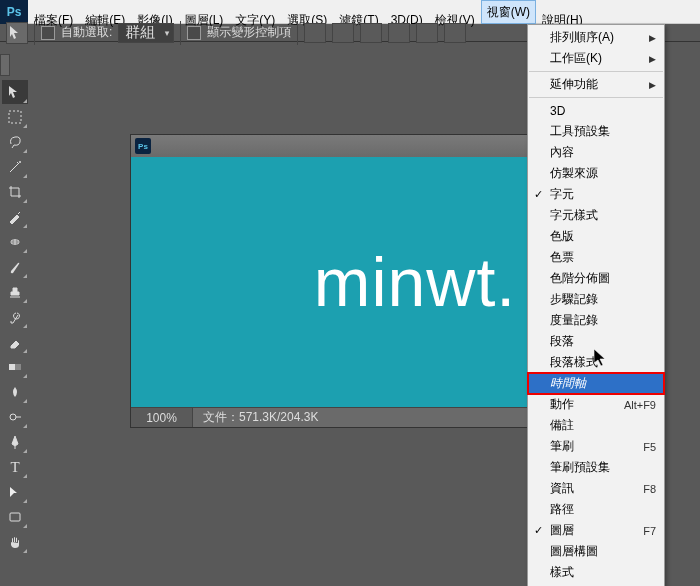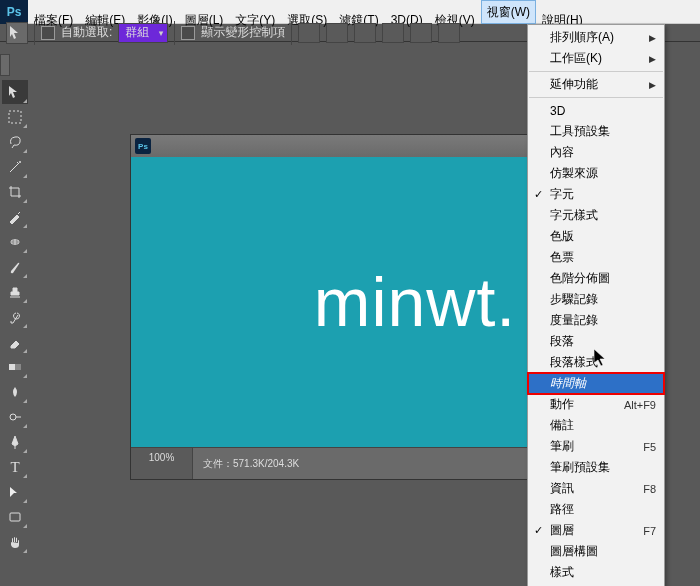--- a/index.html
+++ b/index.html
@@ -10,40 +10,40 @@
 .topbar { height: 24px; background: #f0f0f0; display: flex; align-items: center; font-size: 12px; border-bottom: 1px solid #ccc; }
 .ps-logo { width: 28px; height: 24px; background: #0a2340; color: #5bc3e8; font-weight: bold; font-size: 12px; display: flex; align-items: center; justify-content: center; }
 .menu-item { padding: 8px 6px; height: 24px; line-height: 24px; cursor: default; }
 .menu-item.active { background: #cfe5fb; border: 1px solid #7ab0e0; line-height: 22px; padding: 0 5px; }
 
 
 .options { height: 18px; background: #595959; display: flex; align-items: center; padding: 0 6px; gap: 6px; border-bottom: 1px solid #333; }
 .opt-icon { width: 22px; height: 22px; background: #6a6a6a; border: 1px solid #444; }
 .opt-checkbox { width: 14px; height: 14px; border: 1px solid #9a9a9a; background: #4a4a4a; }
 .opt-label { color: #ddd; font-size: 12px; }
-.opt-dropdown { height: 20px; background: #6d28d9; border: 1px solid #444; color: #ddd; font-size: 12px; padding: 0 18px 0 6px; position: relative; display: flex; align-items: center; }
+.opt-dropdown { height: 20px; background: #404040; border: 1px solid #444; color: #ddd; font-size: 15px; padding: 0 18px 0 6px; position: relative; display: flex; align-items: center; }
 .opt-dropdown::after { content: "▾"; position: absolute; right: 4px; color: #ccc; font-size: 9px; }
 .opt-sep { width: 1px; height: 24px; background: #444; }
 .opt-btn { width: 22px; height: 20px; background: #5a5a5a; border: 1px solid #444; }
 
 
 .left-tab { position: absolute; left: 0; top: 54px; width: 10px; height: 22px; background: #6a6a6a; border: 1px solid #444; }
 .tools { position: absolute; left: 0; top: 78px; width: 30px; background: #595959; padding: 2px; display: flex; flex-direction: column; gap: 1px; }
 .tool { width: 26px; height: 24px; background: #595959; display: flex; align-items: center; justify-content: center; color: #ddd; font-size: 13px; position: relative; }
 .tool.sel { background: #3a3a3a; }
 .tool-tri { position: absolute; right: 1px; bottom: 1px; width: 0; height: 0; border-left: 4px solid transparent; border-bottom: 4px solid #aaa; }
 
 
 .workspace { position: absolute; left: 32px; top: 56px; right: 0; bottom: 0; background: #595959; }
 .docwin { position: absolute; left: 98px; top: 78px; width: 430px; background: #797979; border: 1px solid #333; }
 .docwin-title { height: 22px; background: linear-gradient(#7a7a7a,#6a6a6a); display: flex; align-items: center; font-size: 11px; color: #eee; padding: 0 4px; gap: 4px; }
 .doc-ps { width: 16px; height: 16px; background: #0a2340; color: #5bc3e8; font-size: 8px; font-weight: bold; display: flex; align-items: center; justify-content: center; border-radius: 2px; }
 .canvas-wrap { background: #3a3a3a; padding: 0; }
-.canvas { width: 100%; height: 290px; background: #1ca0b0; display: flex; align-items: center; justify-content: center; color: #fff; font-size: 68px; font-family: Arial, sans-serif; letter-spacing: 1px; overflow: hidden; padding-left: 140px; }
-.statusbar { height: 32px; background: #6a6a6a; display: flex; align-items: center; font-size: 10px; color: #ddd; border-top: 1px solid #444; }
+.canvas { width: 100%; height: 250px; background: #1ca0b0; display: flex; align-items: center; justify-content: center; color: #fff; font-size: 68px; font-family: Arial, sans-serif; letter-spacing: 1px; overflow: hidden; padding-left: 140px; }
+.statusbar { height: 20px; background: #6a6a6a; display: flex; align-items: center; font-size: 12px; color: #ddd; border-top: 1px solid #444; }
 .zoom-box { width: 62px; text-align: center; border-right: 1px solid #444; height: 100%; line-height: 20px; background: #5a5a5a; }
 .file-info { padding: 0 10px; }
 .sb-arrow { margin-left: auto; padding: 0 10px; color: #aaa; }
 
 
 .menu-popup { position: absolute; top: 24px; left: 527px; width: 138px; background: #f2f2f2; border: 1px solid #9a9a9a; box-shadow: 2px 2px 4px rgba(0,0,0,0.3); font-size: 12px; padding: 2px 0; }
 .mi { height: 21px; display: flex; align-items: center; padding: 0 8px 0 22px; position: relative; cursor: default; }
 .mi .shortcut { margin-left: auto; color: #333; font-size: 11px; }
 .mi .arrow { margin-left: auto; color: #333; font-size: 9px; }
 .mi .check { position: absolute; left: 6px; font-size: 11px; }

